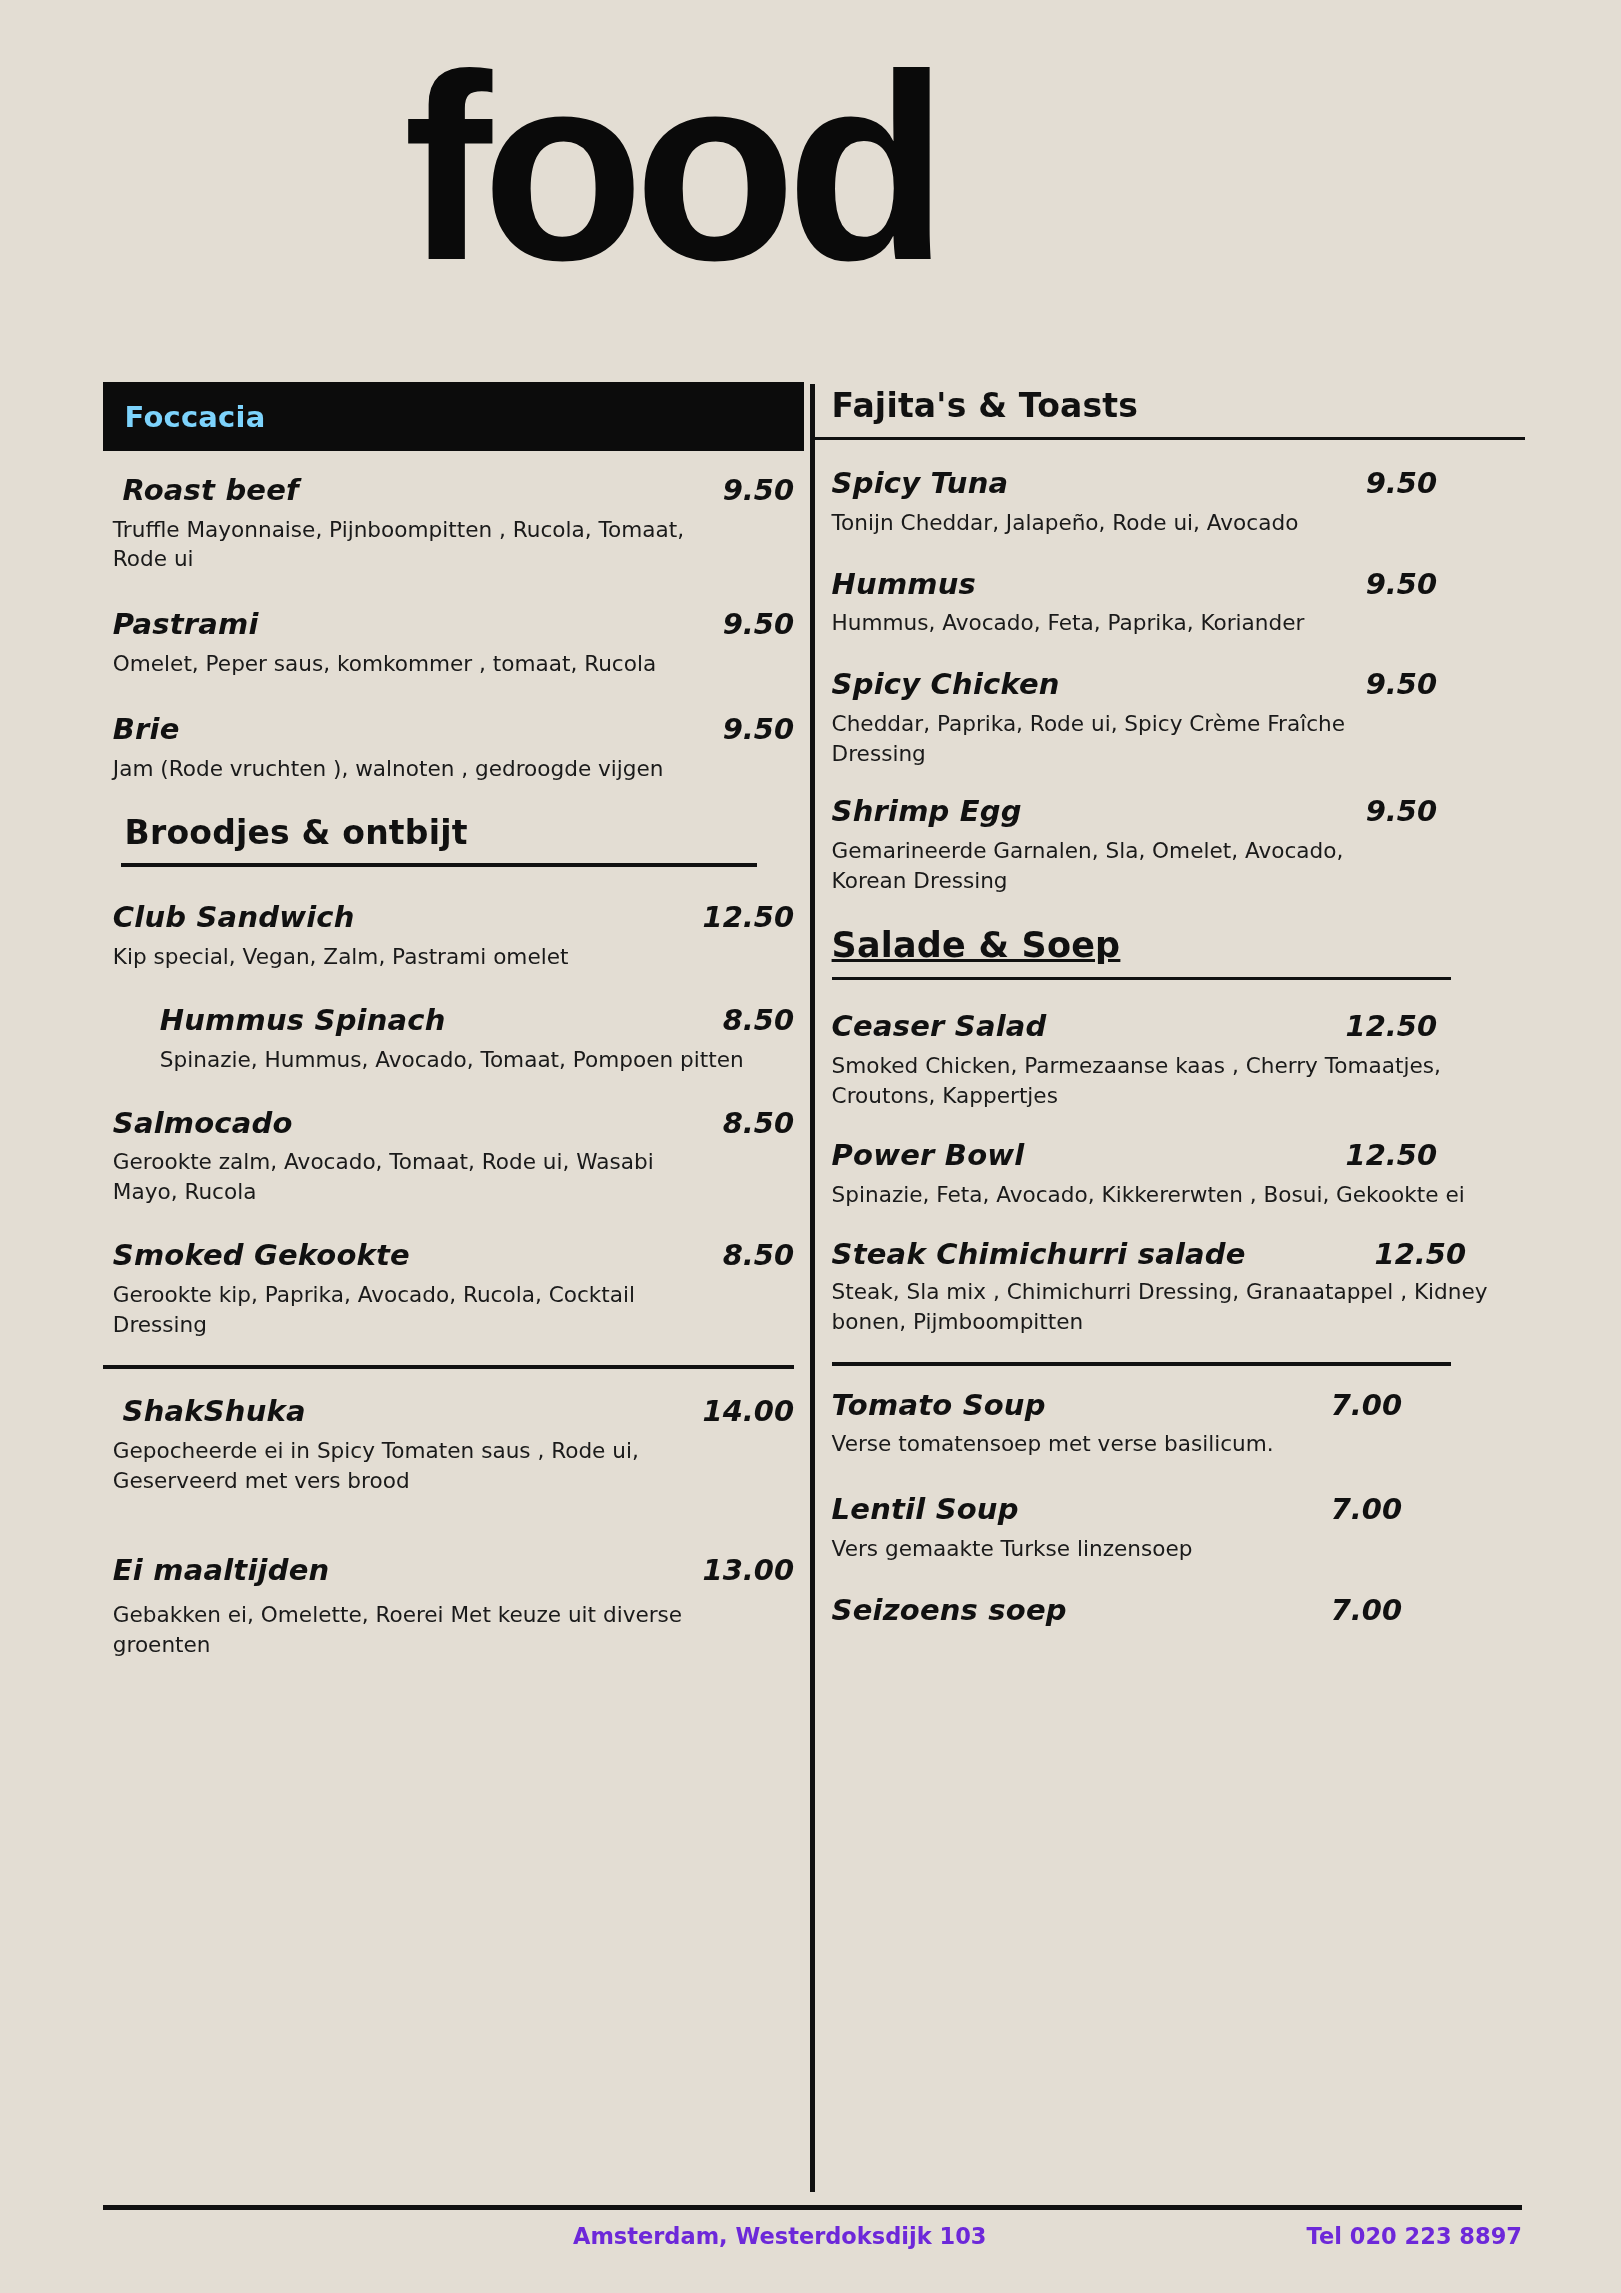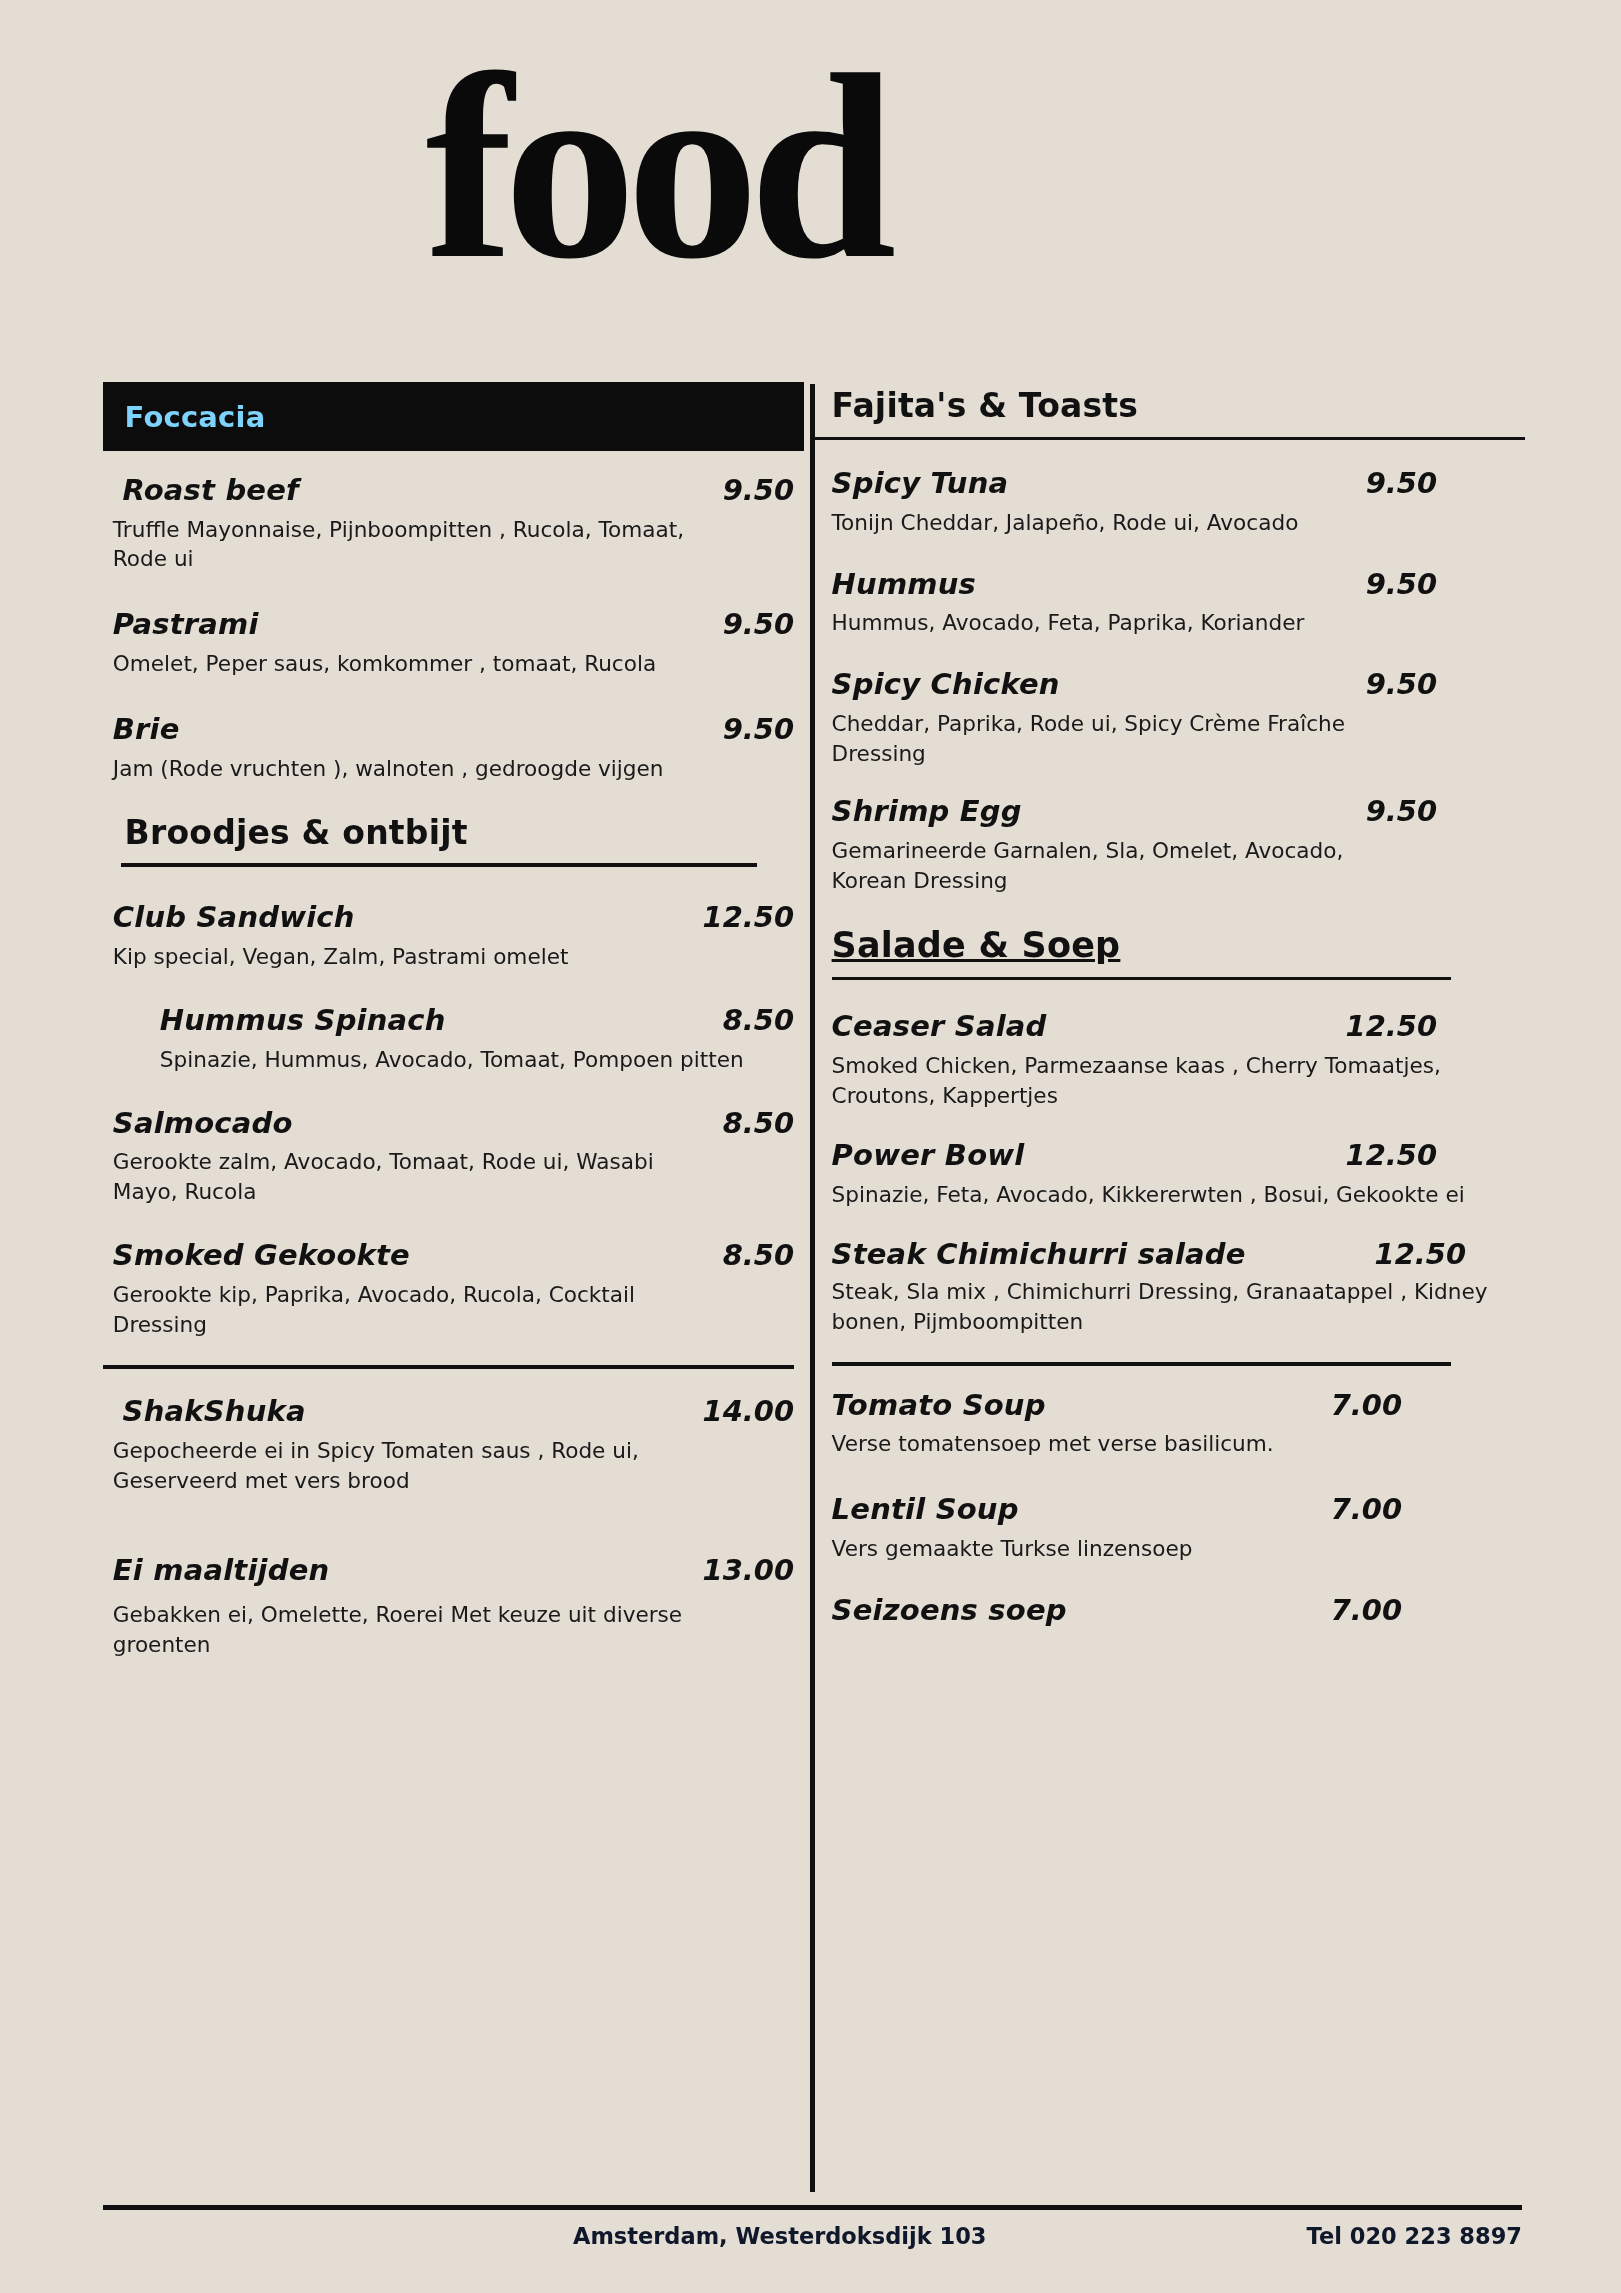--- a/index.html
+++ b/index.html
@@ -19,25 +19,25 @@
     position: absolute;
     left: 0; top: 0;
     width: 1621px;
     height: 2294px;
     background: #e3ddd3;
   }
 
   
   .title {
     position: absolute;
-    left: 0;
+    left: 15px;
     top: 19.6px;
     width: 1312px;
     text-align: center;
-    font-family: Liberation Serif, serif;
+    font-family: Liberation Sans, sans-serif;
     font-weight: bold;
     font-size: 265px;
     line-height: 294px;
     letter-spacing: -9.8px;
     color: #0a0a0a;
   }
 
   
   .col {
     position: absolute;
@@ -121,21 +121,21 @@
   }
   .footer {
     position: absolute;
     left: 103px;
     top: 2223px;
     width: 1419px;
     display: flex;
     justify-content: space-between;
     font-size: 22.5px;
     font-weight: bold;
-    color: #0f172a;
+    color: #6d28d9;
   }
   .footer-addr { margin-left: 470px; }
 </style>
 </head>
 <body>
 
 <div class="page">
 
   <div class="title">food</div>
 

